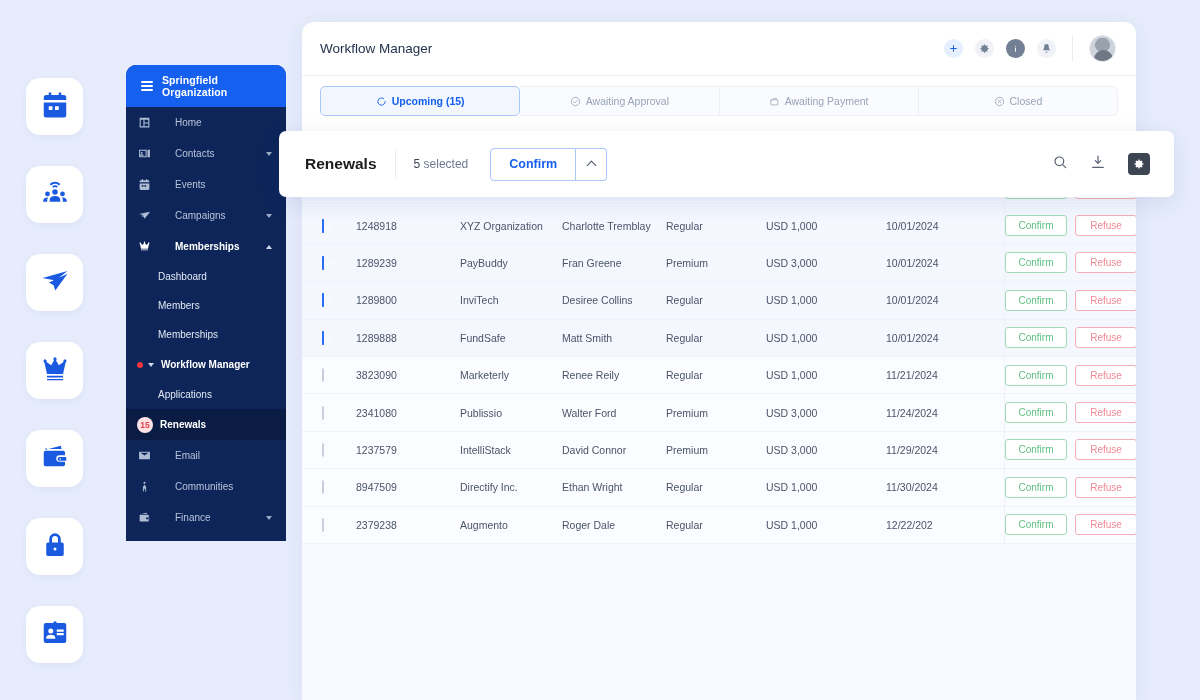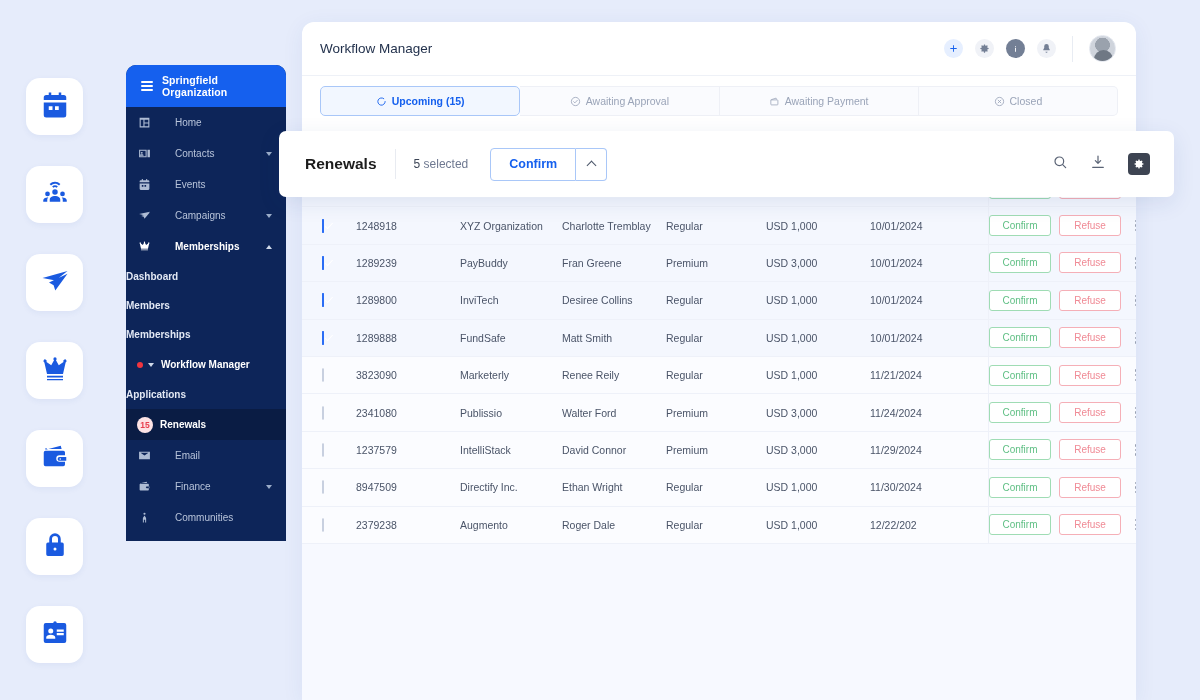--- a/index.html
+++ b/index.html
@@ -62,21 +62,21 @@
   .sb-item .txt { margin-left: 22px; white-space: nowrap; }
   .sb-item .caret {
     position: absolute; right: 14px; width: 0; height: 0;
     border-left: 3.5px solid transparent; border-right: 3.5px solid transparent;
     border-top: 4px solid #9badc9;
   }
   .sb-item .caret.up { border-top: none; border-bottom: 4px solid #cfd9ea; }
   .sb-item.active { background: #0a1c44; }
   .sb-item.white { color: #ffffff; font-weight: bold; }
   .sb-item.white .ico svg { fill: #ffffff; }
-  .sb-sub { height: 29px; display: flex; align-items: center; color: #e2e8f4; font-size: 10px; font-weight: bold; }
+  .sb-sub { height: 29px; display: flex; align-items: center; padding-left: 32px; color: #e2e8f4; font-size: 10px; }
   .reddot { width: 6px; height: 6px; border-radius: 50%; background: #f0353f; flex: 0 0 auto; }
   .badge15 {
     width: 16px; height: 16px; border-radius: 50%; background: #fde3e5;
     color: #e8414f; font-size: 8.5px; font-weight: bold;
     display: flex; align-items: center; justify-content: center; flex: 0 0 auto;
   }
 
   
   .main {
     position: absolute; left: 302px; top: 22px; width: 834px; height: 678px;
@@ -172,21 +172,21 @@
     border-bottom: 1px solid #eef1f9; padding-left: 20px;
     font-size: 10.5px; color: #4a5468; background: #fbfcff;
   }
   .trow.sel { background: #f4f7fe; }
   .c-chk  { width: 34px; flex: 0 0 34px; }
   .c-id   { width: 104px; flex: 0 0 104px; }
   .c-co   { width: 102px; flex: 0 0 102px; }
   .c-mem  { width: 104px; flex: 0 0 104px; }
   .c-type { width: 100px; flex: 0 0 100px; }
   .c-price{ width: 104px; flex: 0 0 104px; }
-  .c-exp  { width: 118px; flex: 0 0 118px; }
+  .c-exp  { width: 118px; flex: 0 0 118px; margin-left: 16px; }
   .c-act  { flex: 1 1 auto; display: flex; align-items: center; justify-content: center; gap: 8px; }
   .thead .c-act { border-left: 1px solid #e9edf6; align-self: stretch; }
   .trow .c-act  { border-left: 1px solid #eef1f9; align-self: stretch; }
 
   .chk {
     width: 12px; height: 12px; border-radius: 2.5px;
     border: 1px solid #c8d0e0; background: #fff;
   }
   .chk.on {
     background: #2a6df5; border-color: #2a6df5; position: relative;
@@ -338,34 +338,34 @@
           <svg viewBox="0 0 24 24">
             <path d="M2 5h20v14H2V5zm2.6 2L12 12.2 19.4 7H4.6z"></path>
           </svg>
         </span>
       <span class="txt">Email</span>
     </div>
 
     <div class="sb-item">
       <span class="ico">
           <svg viewBox="0 0 24 24">
+            <path d="M12 3a2 2 0 1 1 0 4 2 2 0 0 1 0-4zm0 5.4c-1 1.8-3 3.2-3 5.6V21h1.8v-5h2.4v5H15v-7c0-2.4-2-3.8-3-5.6z"></path>
+          </svg>
+        </span>
+      <span class="txt">Communities</span>
+    </div>
+
+    <div class="sb-item">
+      <span class="ico">
+          <svg viewBox="0 0 24 24">
             <path d="M4 6 16 3l.7 2.6H4V6zM3 8.4A1.4 1.4 0 0 1 4.4 7h14.2A1.4 1.4 0 0 1 20 8.4V18a1.4 1.4 0 0 1-1.4 1.4H4.4A1.4 1.4 0 0 1 3 18V8.4zm13 3.6a1.5 1.5 0 0 0 0 3H21v-3h-5z"></path>
           </svg>
         </span>
       <span class="txt">Finance</span>
       <span class="caret"></span>
-    </div>
-
-    <div class="sb-item">
-      <span class="ico">
-          <svg viewBox="0 0 24 24">
-            <path d="M12 3a2 2 0 1 1 0 4 2 2 0 0 1 0-4zm0 5.4c-1 1.8-3 3.2-3 5.6V21h1.8v-5h2.4v5H15v-7c0-2.4-2-3.8-3-5.6z"></path>
-          </svg>
-        </span>
-      <span class="txt">Communities</span>
     </div>
 
     <div class="sb-item">
       <span class="ico">
           <svg viewBox="0 0 24 24">
             <path d="M10 3h4v4h-4V3zm1 5h2v3h5v3h-2v-1h-3v3H9v-3H6v1H4v-3h5V8h2zM2 15h4v4H2v-4zm8 0h4v4h-4v-4zm8 0h4v4h-4v-4z"></path>
           </svg>
         </span>
       <span class="txt">Chapter Mangement</span>
       <span class="caret"></span>

